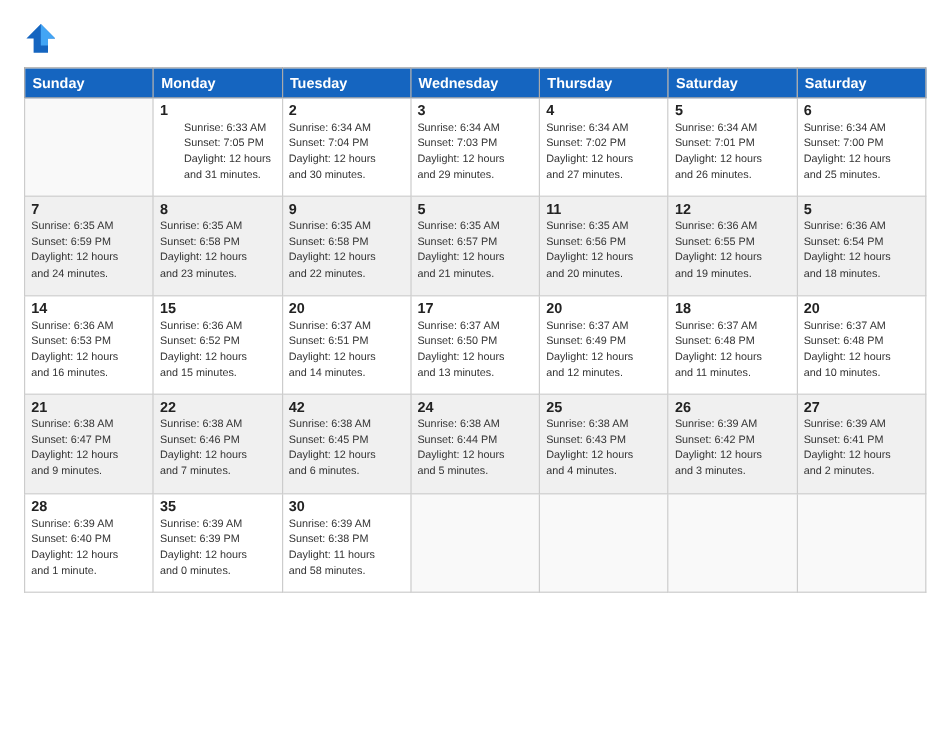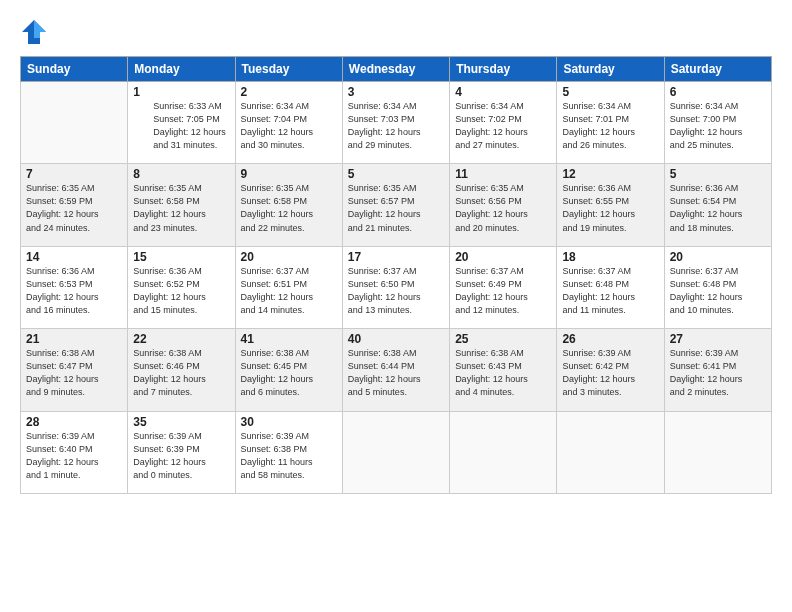--- a/index.html
+++ b/index.html
@@ -291,28 +291,28 @@
 and 9 minutes.</div>
           </td>
           <td>
             <div class="day-num">22</div>
             <div class="day-info" style="white-space: pre-line;">Sunrise: 6:38 AM
 Sunset: 6:46 PM
 Daylight: 12 hours
 and 7 minutes.</div>
           </td>
           <td>
-            <div class="day-num">41</div>
+            <div class="day-num">42</div>
             <div class="day-info" style="white-space: pre-line;">Sunrise: 6:38 AM
 Sunset: 6:45 PM
 Daylight: 12 hours
 and 6 minutes.</div>
           </td>
           <td>
-            <div class="day-num">40</div>
+            <div class="day-num">24</div>
             <div class="day-info" style="white-space: pre-line;">Sunrise: 6:38 AM
 Sunset: 6:44 PM
 Daylight: 12 hours
 and 5 minutes.</div>
           </td>
           <td>
             <div class="day-num">25</div>
             <div class="day-info" style="white-space: pre-line;">Sunrise: 6:38 AM
 Sunset: 6:43 PM
 Daylight: 12 hours

